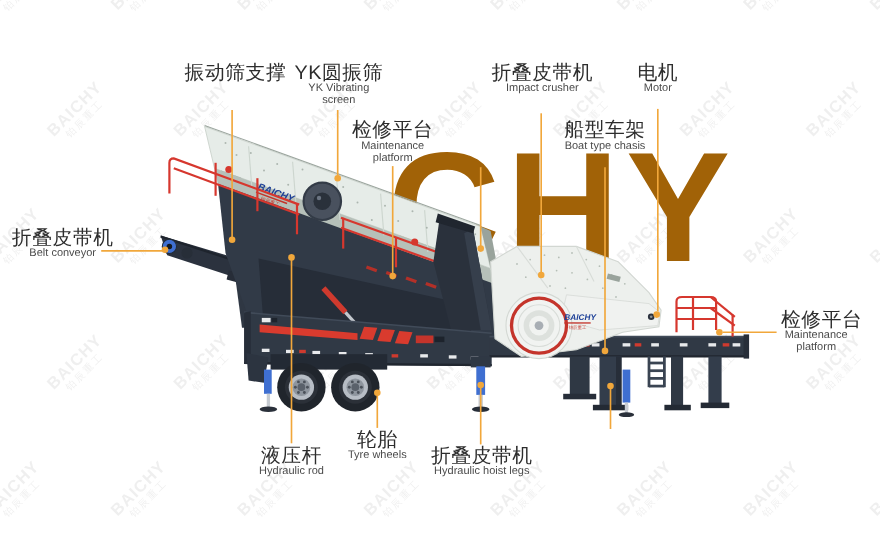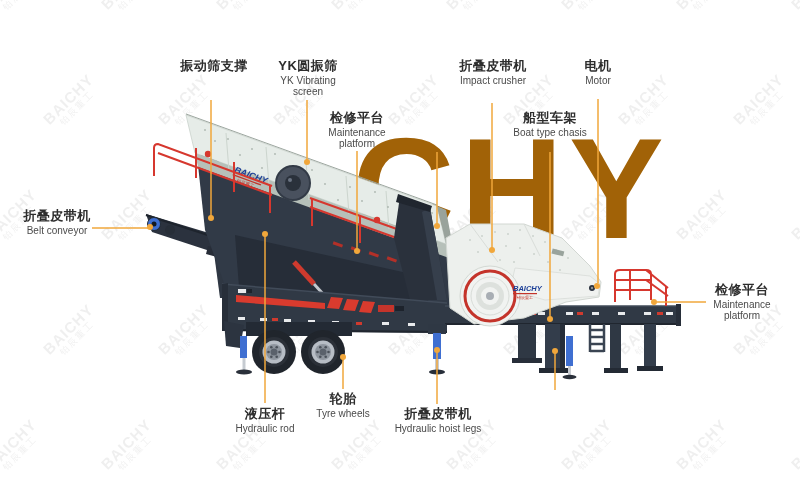--- a/index.html
+++ b/index.html
@@ -9,21 +9,21 @@
   .wm-tile{position:absolute;width:120px;text-align:center;transform:rotate(-45deg);
            color:rgba(120,120,120,0.12);z-index:0;pointer-events:none;}
   .wm-tile .b{display:block;font-size:15px;font-weight:700;letter-spacing:1px;line-height:15px;}
   .wm-tile .c{display:block;font-size:9px;letter-spacing:2px;line-height:11px;}
   #big-wm{position:absolute;left:352px;top:118px;z-index:1;font-size:142px;font-weight:700;
           color:#a16207;letter-spacing:6px;line-height:1;pointer-events:none;}
   #machine-svg{position:absolute;left:0;top:0;z-index:2;}
   svg text{font-family:"Liberation Sans","DejaVu Sans",sans-serif;}
   
   .label{position:absolute;z-index:3;text-align:center;transform:translateX(-50%);color:#2d2d2d;}
-  .label .cn{font-size:13px;font-weight:700;letter-spacing:.5px;line-height:16px;white-space:nowrap;}
+  .label .cn{font-size:18px;font-weight:400;letter-spacing:.5px;line-height:16px;white-space:nowrap;}
   .label .en{font-size:10px;color:#4a4a4a;line-height:11px;margin:1px auto 0;}
   #lb-vsf{left:214px;top:58px}   #lb-vsf .en{width:108px}
   #lb-yk{left:308px;top:58px}    #lb-yk .en{width:84px}
   #lb-mpt{left:357px;top:110px}  #lb-mpt .en{width:82px}
   #lb-dc{left:437px;top:110px}   #lb-dc .en{width:70px}
   #lb-ic{left:493px;top:58px}    #lb-ic .en{white-space:nowrap}
   #lb-mt{left:598px;top:58px}    #lb-mt .en{white-space:nowrap}
   #lb-bc{left:550px;top:110px}   #lb-bc .en{white-space:nowrap}
   #lb-belt{left:57px;top:208px}  #lb-belt .en{white-space:nowrap}
   #lb-hr{left:265px;top:406px}   #lb-hr .en{white-space:nowrap}

